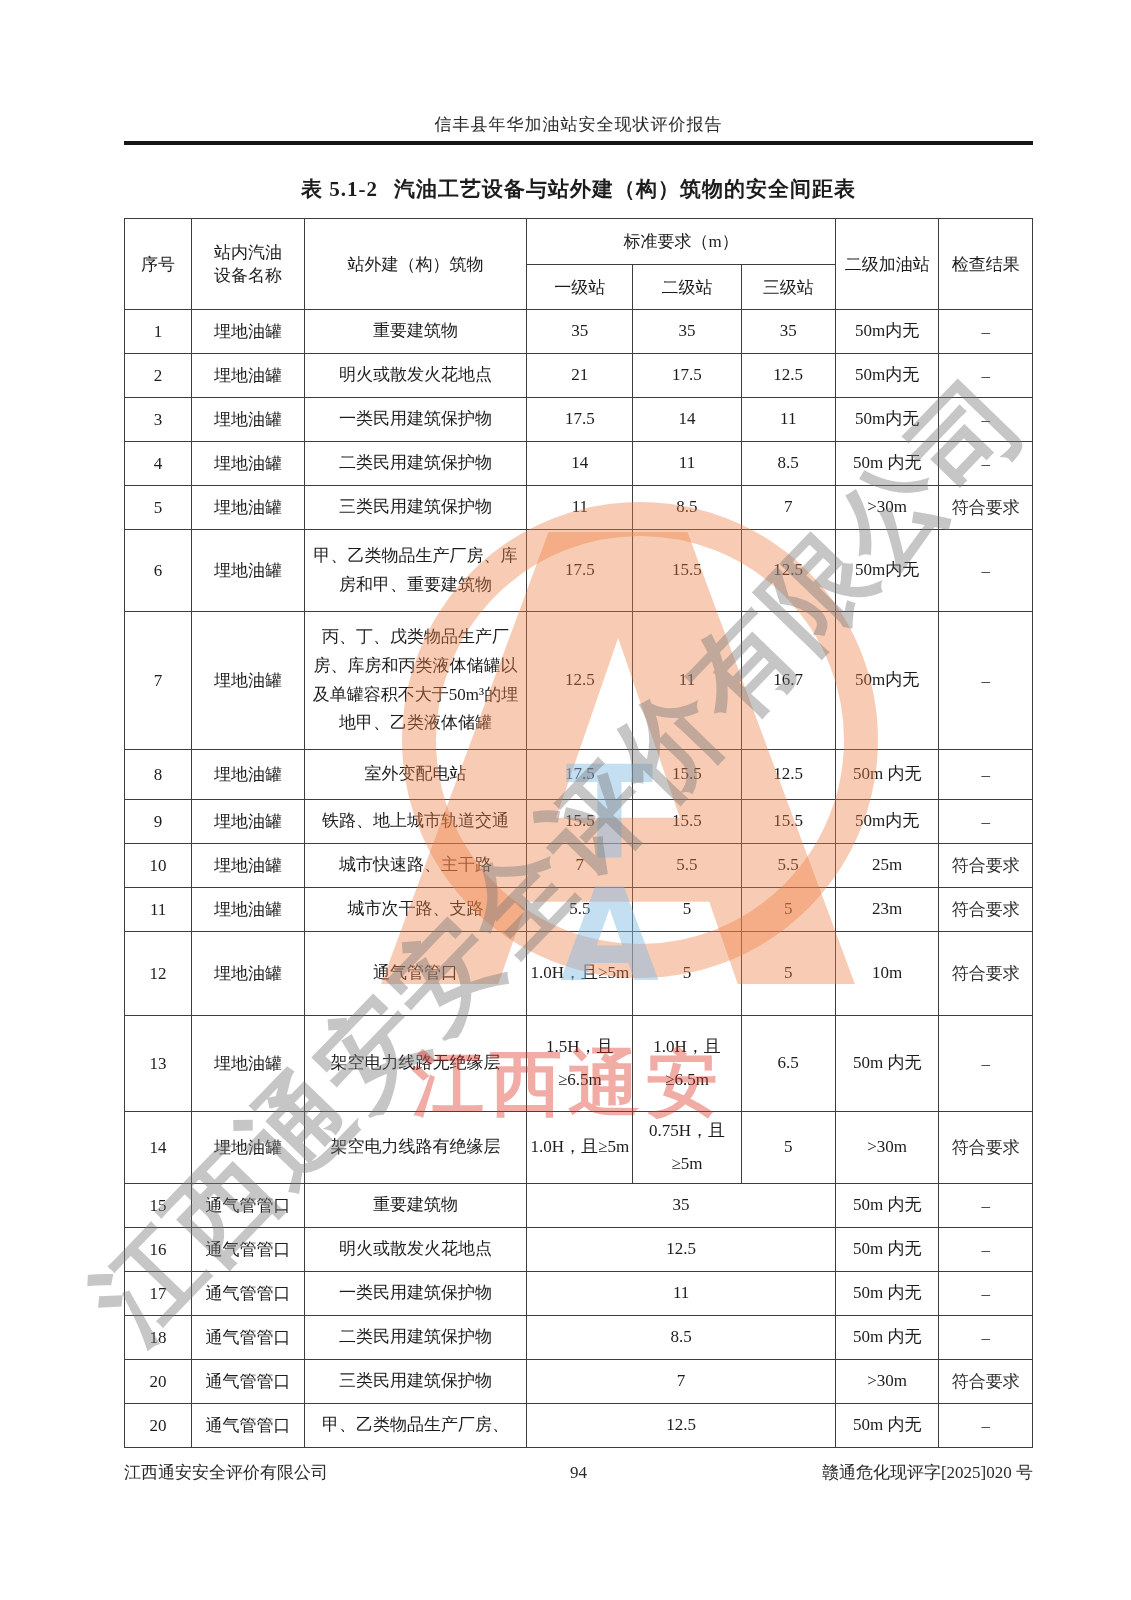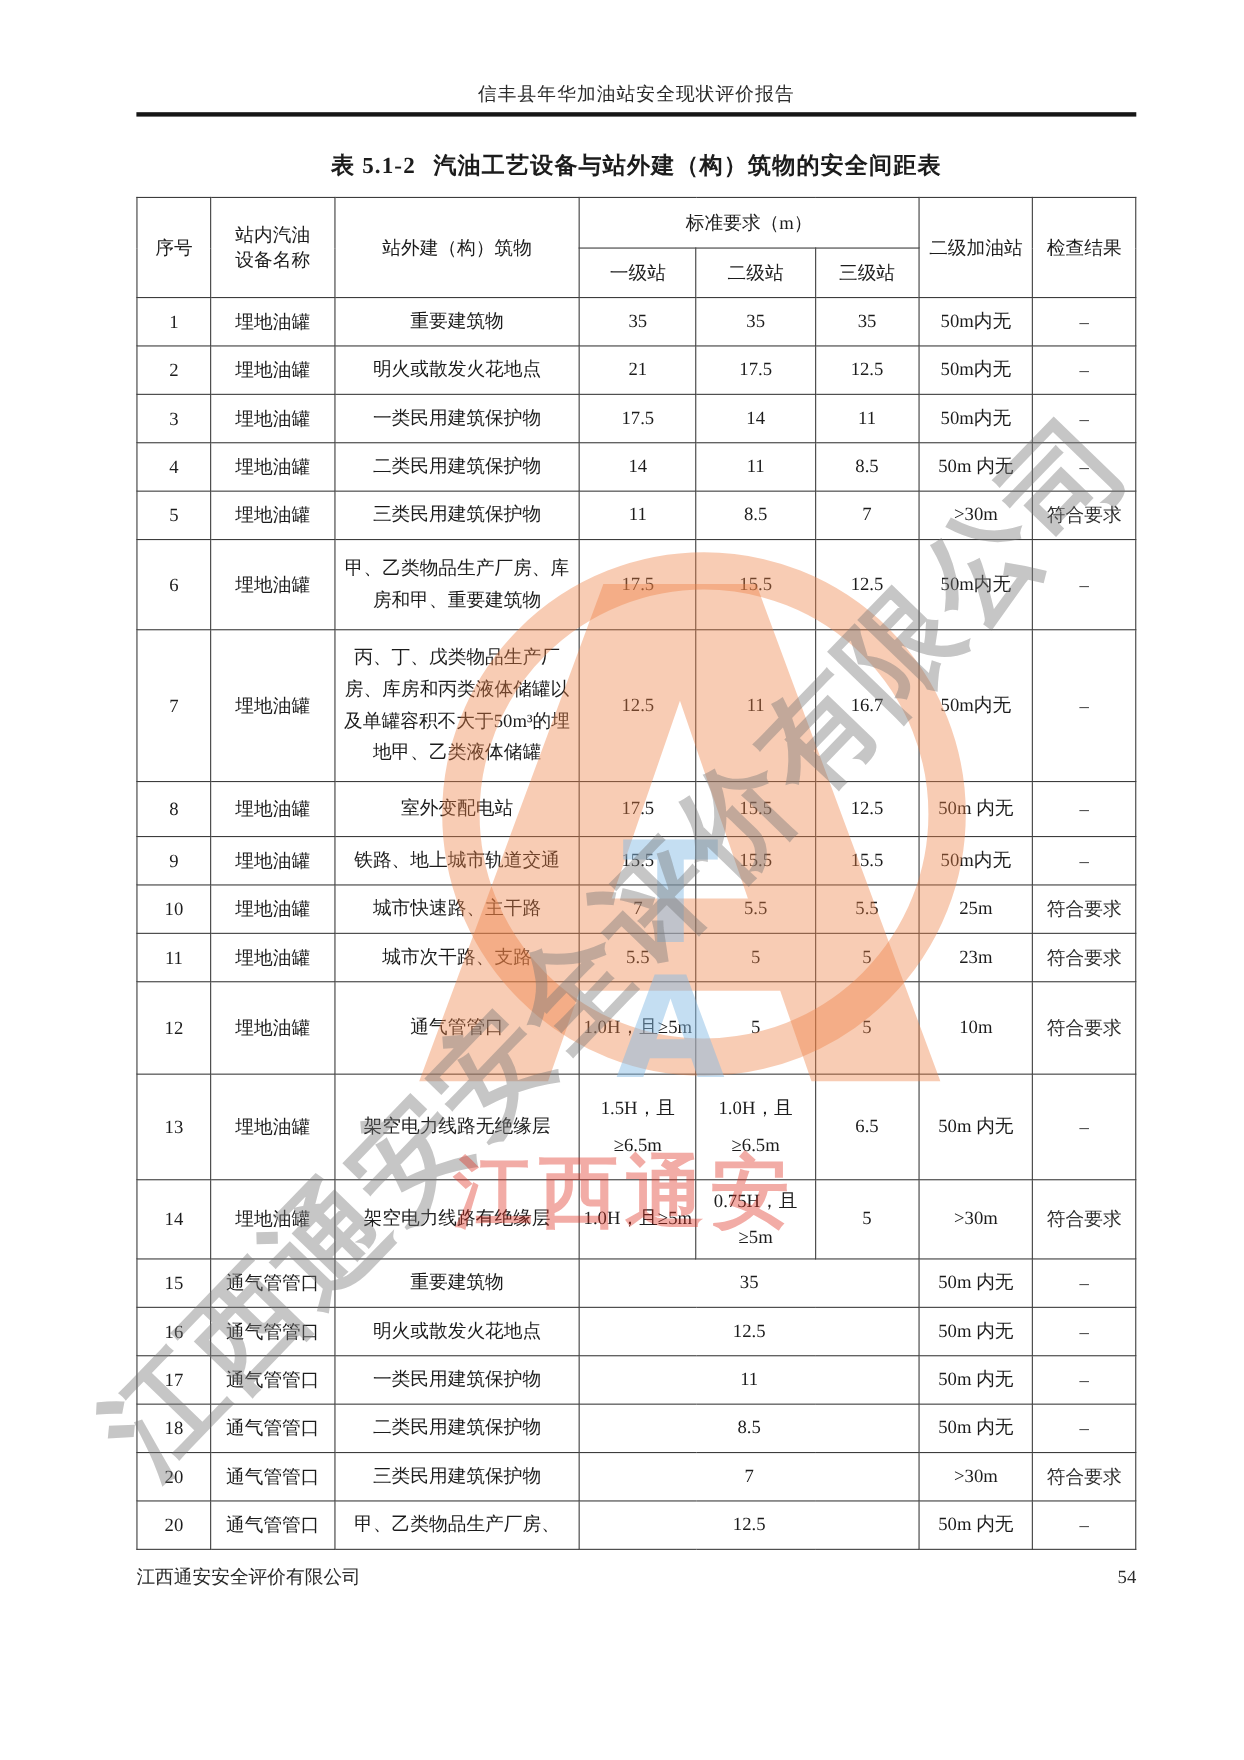--- a/index.html
+++ b/index.html
@@ -13,20 +13,21 @@
     font-family:"Liberation Serif","DejaVu Serif",serif;
     color:#1c1c1c;
   }
   
   .doc-header-title{
     text-align:center;
     font-size:17px;
     letter-spacing:1px;
     line-height:20px;
     color:#2a2a2a;
+    margin-top:39px;
   }
   .header-rule{
     height:4px;
     background:#161616;
     margin-top:6px;
   }
   
   .table-title{
     margin-top:30px;
     text-align:center;
@@ -360,21 +361,22 @@
           <td class="c-build">甲、乙类物品生产厂房、</td>
           <td class="c-num" colspan="3">12.5</td>
           <td class="c-num">50m 内无</td>
           <td class="c-res">–</td>
         </tr>
       </tbody>
   </table>
 
   <div class="doc-footer">
     <span class="f-left">江西通安安全评价有限公司</span>
-    <span class="f-mid">54</span>
+    <span class="f-mid">94</span>
+    <span class="f-right">赣通危化现评字[2025]020 号</span>
   </div>
 
   <div class="watermark">
     <div class="wm-ring"></div>
     <div class="wm-a">A</div>
     <div class="wm-blue">TA</div>
     <div class="wm-diag">江西通安安全评价有限公司</div>
     <div class="wm-red">江西通安</div>
   </div>
 

